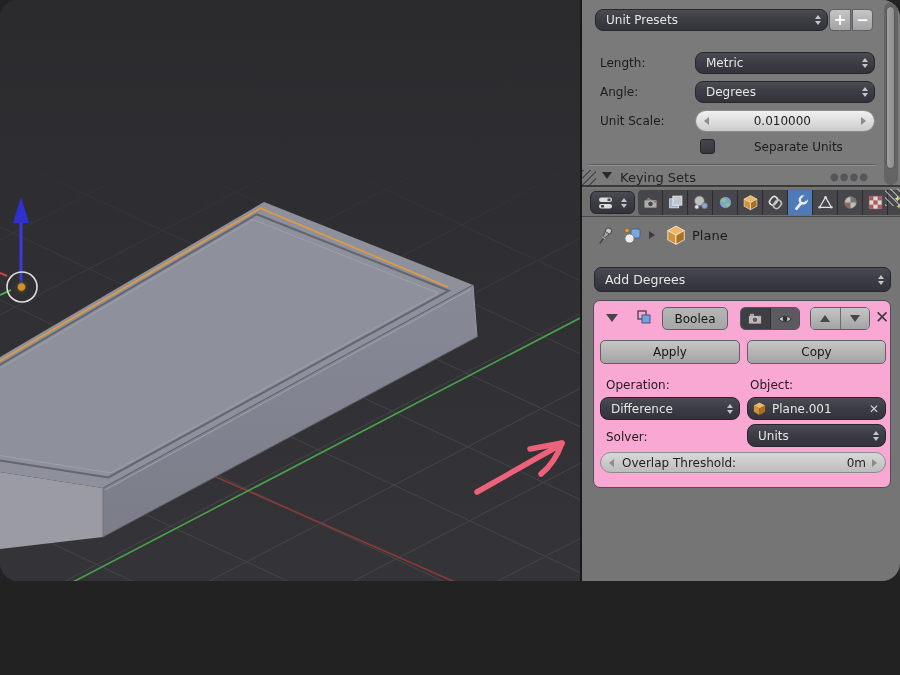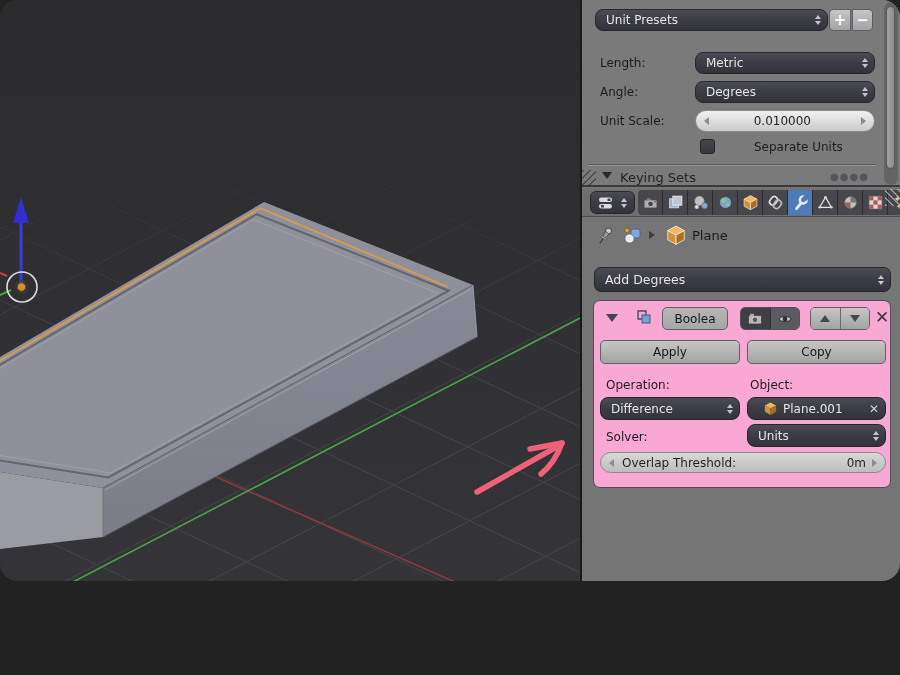--- a/index.html
+++ b/index.html
@@ -367,21 +367,21 @@
       <div class="label" style="left:12px;top:73px;">Operation:</div>
       <div class="label" style="left:156px;top:73px;">Object:</div>
 
       <div class="abs dd" style="left:6px;top:96px;width:140px;height:23px;">
         <span class="txt">Difference</span>
         <span class="arrows">
             <span class="tu"></span>
             <span class="td"></span>
           </span>
       </div>
-      <div class="abs dd" style="left:153px;top:96px;width:139px;height:23px;padding-left:15px;">
+      <div class="abs dd" style="left:153px;top:96px;width:139px;height:23px;padding-left:4px;">
         <svg width="15" height="15" viewBox="0 0 16 16" style="margin-right:5px;">
           <polygon points="8,1.5 14,4.8 8,8.1 2,4.8" fill="#efb763"></polygon>
           <polygon points="2,4.8 8,8.1 8,14.8 2,11.5" fill="#d0923c"></polygon>
           <polygon points="14,4.8 8,8.1 8,14.8 14,11.5" fill="#a8701f"></polygon>
         </svg>
         <span class="txt">Plane.001</span>
         <span style="color:#d2d2d6;font-weight:bold;font-size:12px;">✕</span>
       </div>
 
       <div class="label" style="left:12px;top:125px;">Solver:</div>

